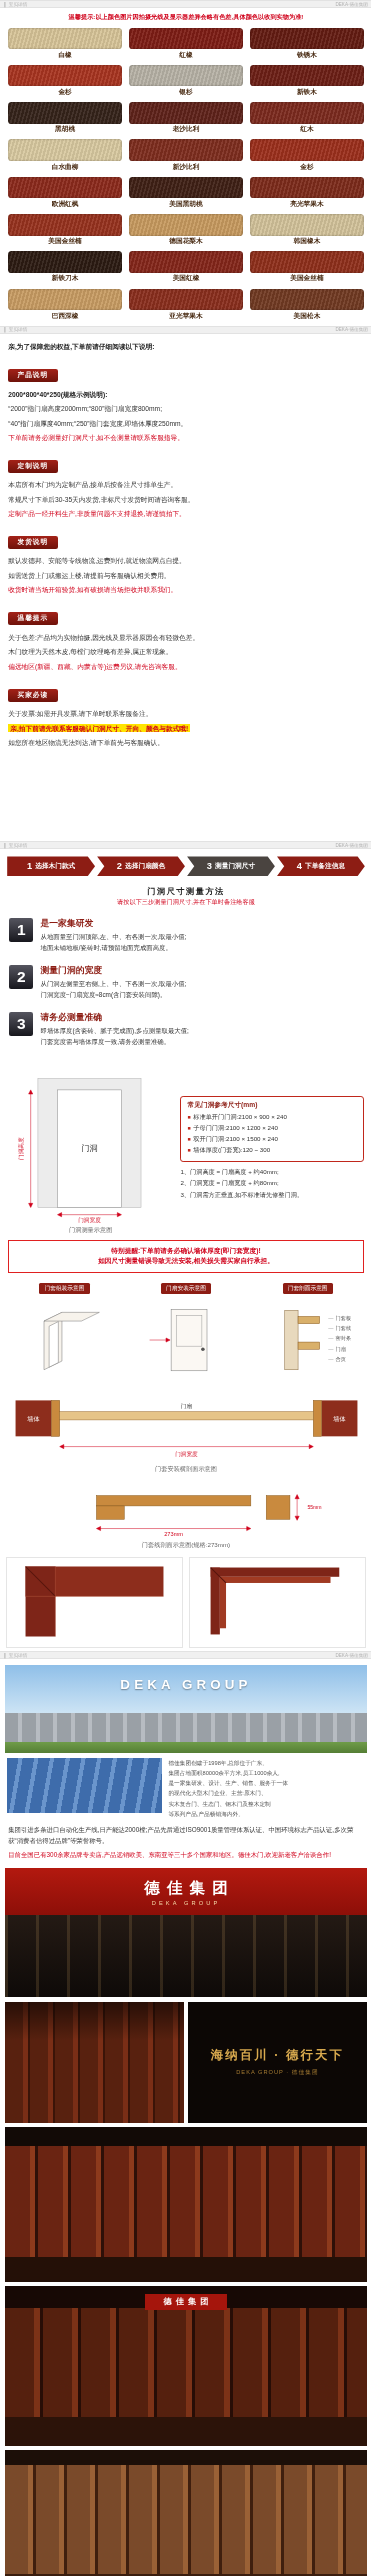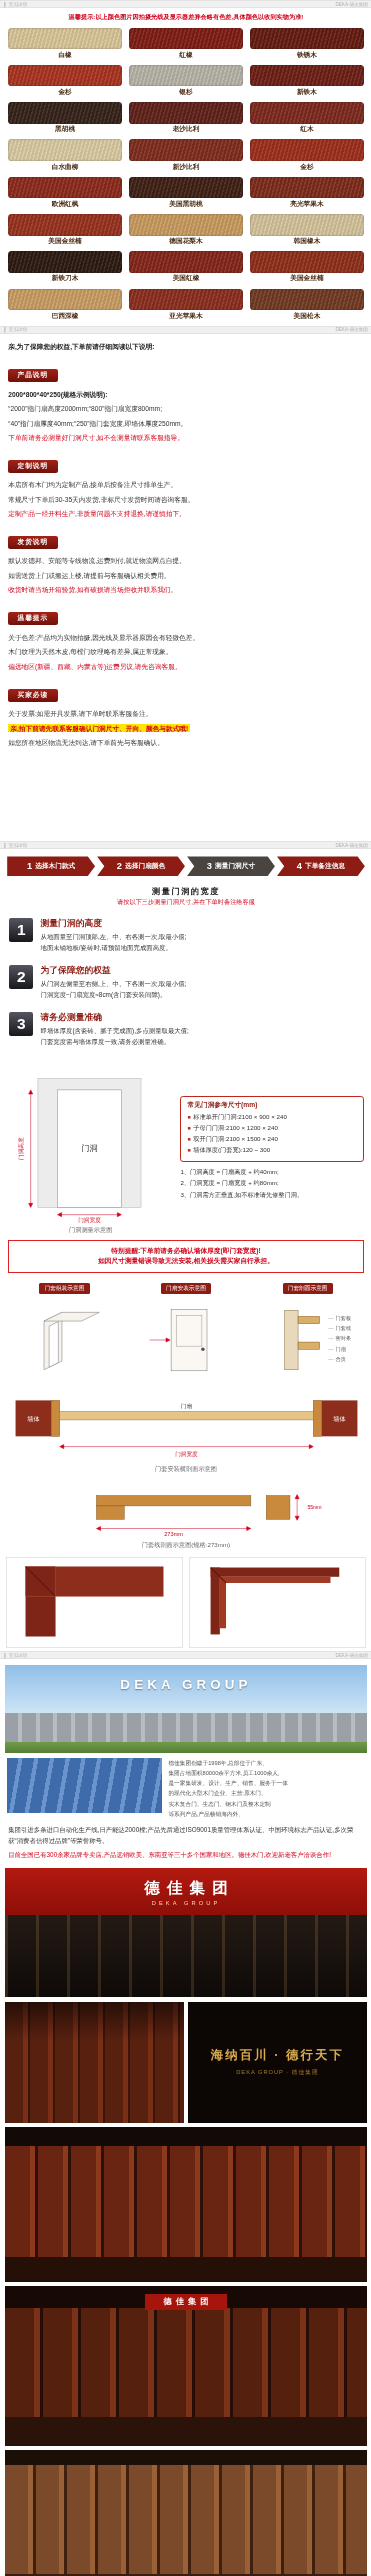--- a/index.html
+++ b/index.html
@@ -282,35 +282,35 @@
         </div>
         <div class="chev chev-dark">
           <span class="chev-num">3</span>
           <span class="chev-label">测量门洞尺寸</span>
         </div>
         <div class="chev">
           <span class="chev-num">4</span>
           <span class="chev-label">下单备注信息</span>
         </div>
       </div>
-    <div class="flow-title">测量门洞的宽度</div>
+    <div class="flow-title">门洞尺寸测量方法</div>
     <div class="flow-note">请按以下三步测量门洞尺寸,并在下单时备注给客服</div>
     <div id="measure-steps">
         <div class="mstep">
           <div class="mnum">1</div>
           <div class="mbody">
-            <div class="mtitle">测量门洞的高度</div>
+            <div class="mtitle">是一家集研发</div>
             <p class="mline">从地面量至门洞顶部,左、中、右各测一次,取最小值;</p>
             <p class="mline">地面未铺地板/瓷砖时,请预留地面完成面高度。</p>
           </div>
         </div>
         <div class="mstep">
           <div class="mnum">2</div>
           <div class="mbody">
-            <div class="mtitle">为了保障您的权益</div>
+            <div class="mtitle">测量门洞的宽度</div>
             <p class="mline">从门洞左侧量至右侧,上、中、下各测一次,取最小值;</p>
             <p class="mline">门洞宽度−门扇宽度≈8cm(含门套安装间隙)。</p>
           </div>
         </div>
         <div class="mstep">
           <div class="mnum">3</div>
           <div class="mbody">
             <div class="mtitle">请务必测量准确</div>
             <p class="mline">即墙体厚度(含瓷砖、腻子完成面),多点测量取最大值;</p>
             <p class="mline">门套宽度需与墙体厚度一致,请务必测量准确。</p>

